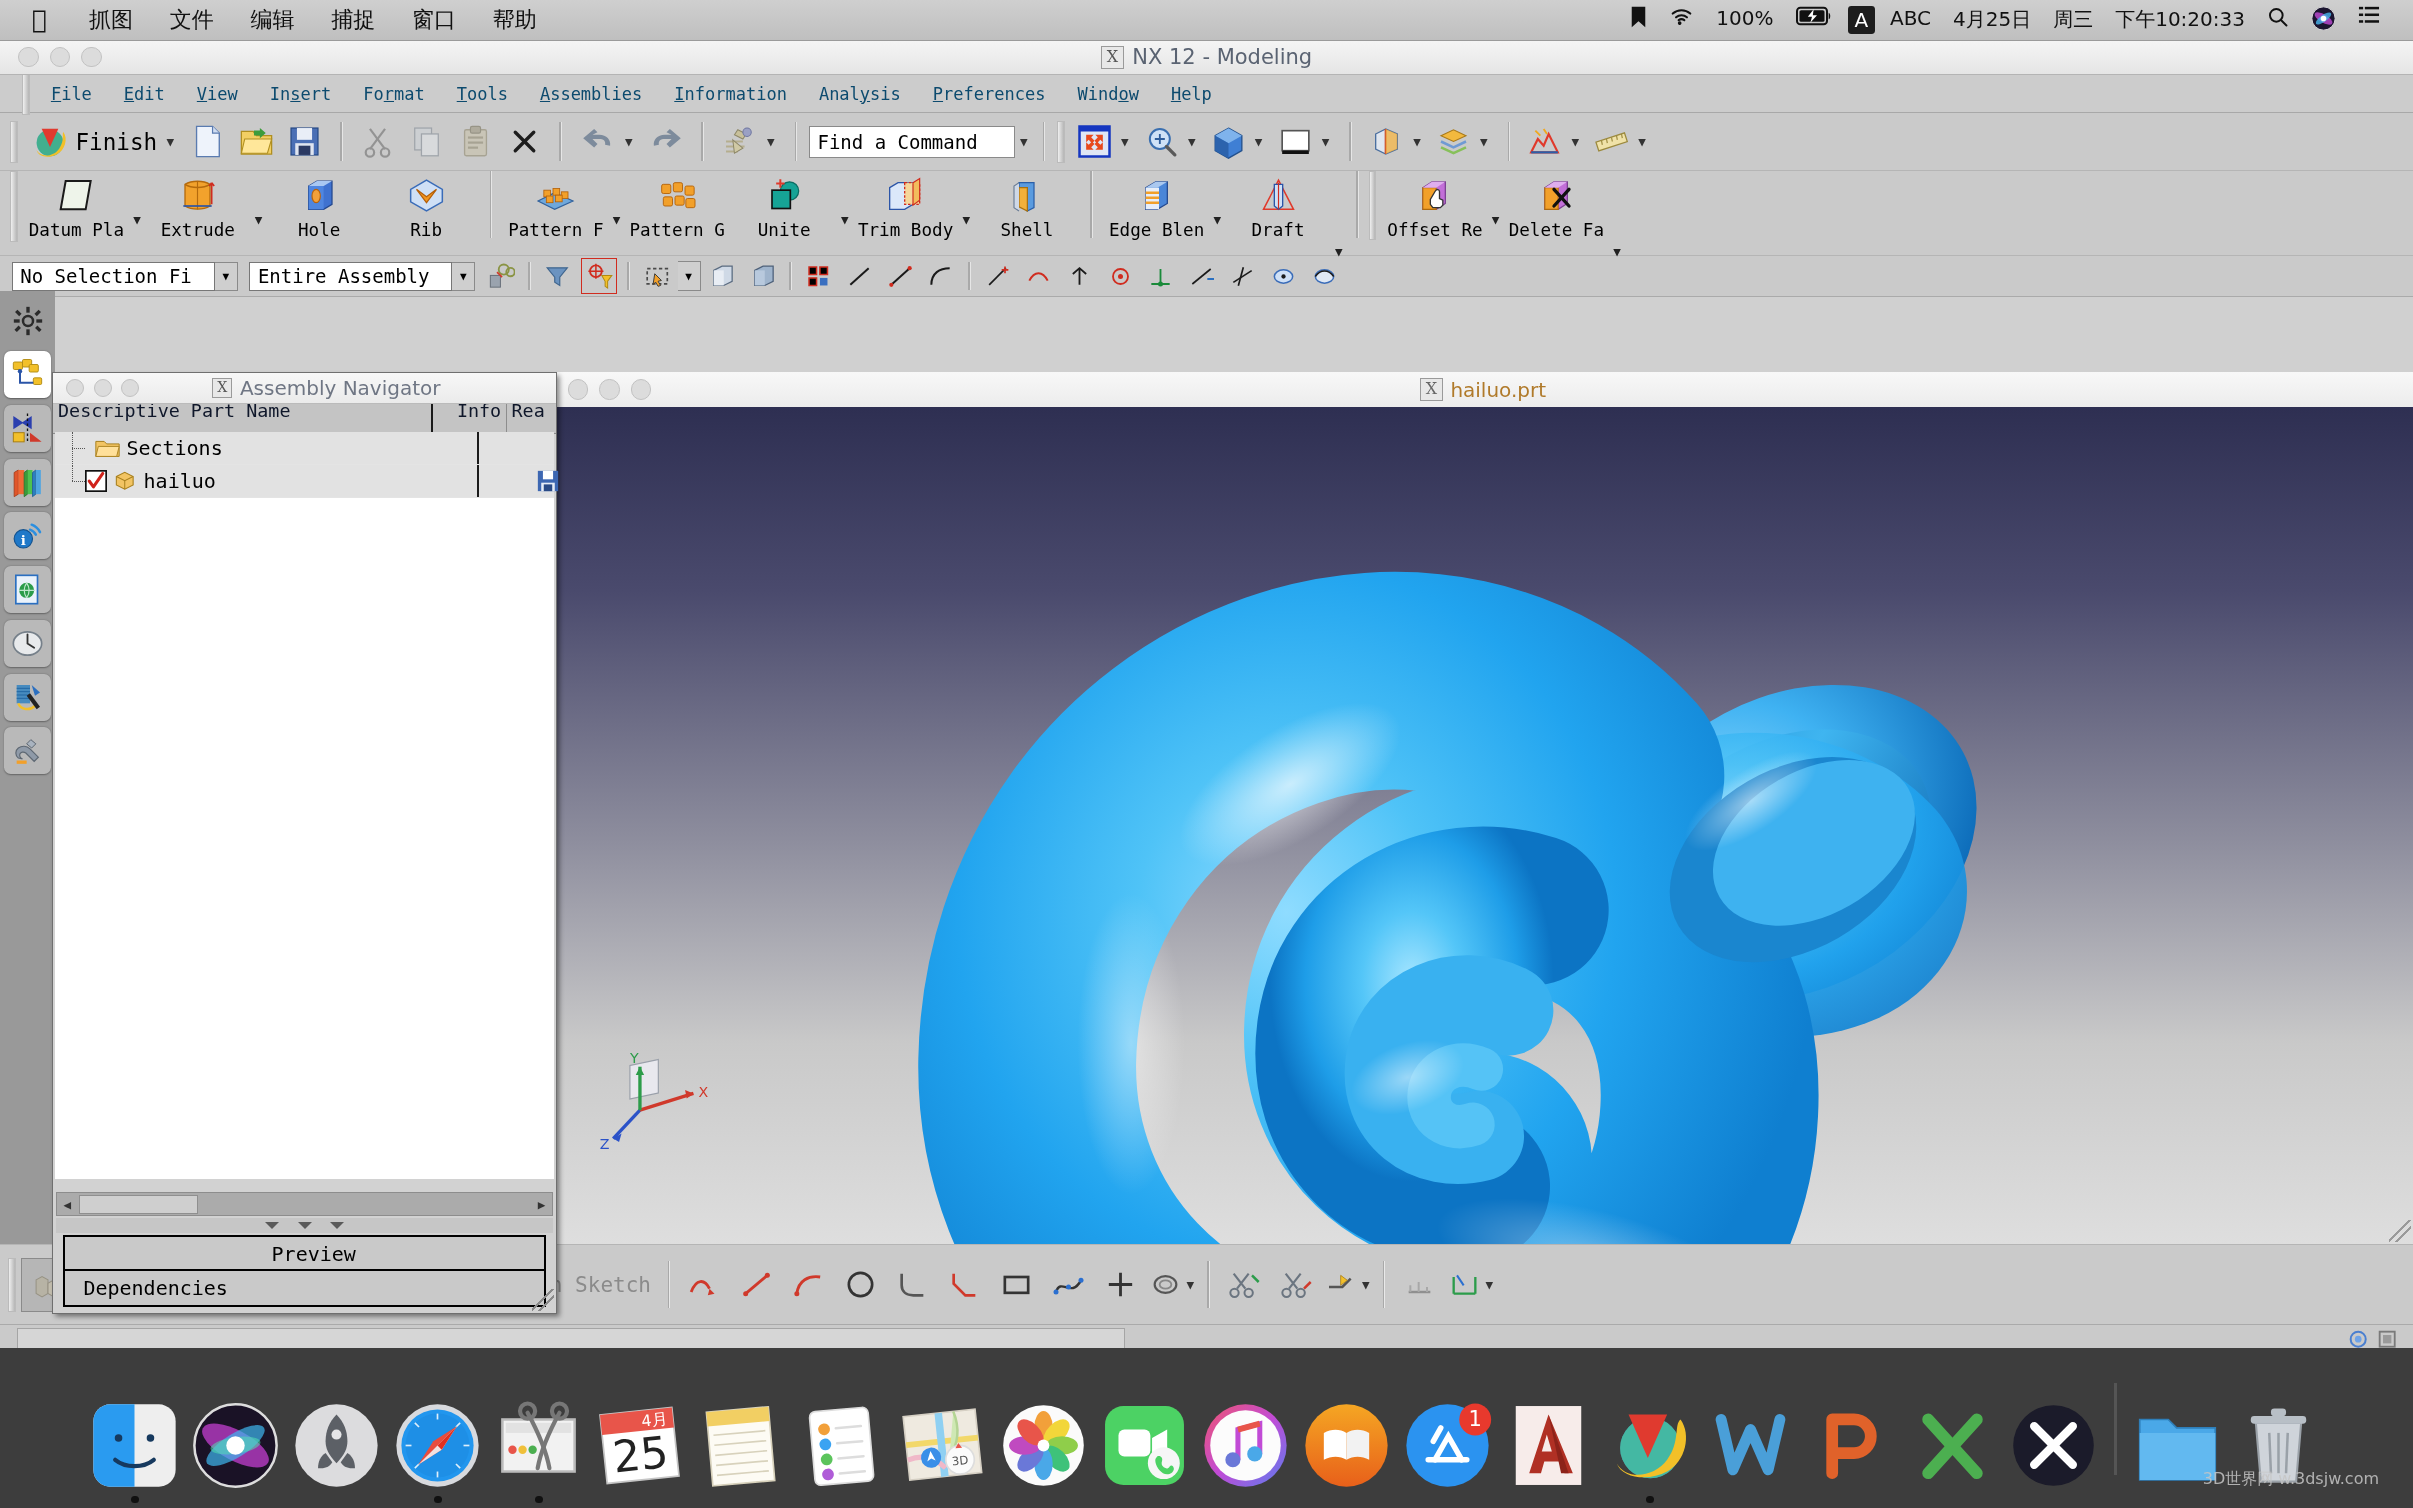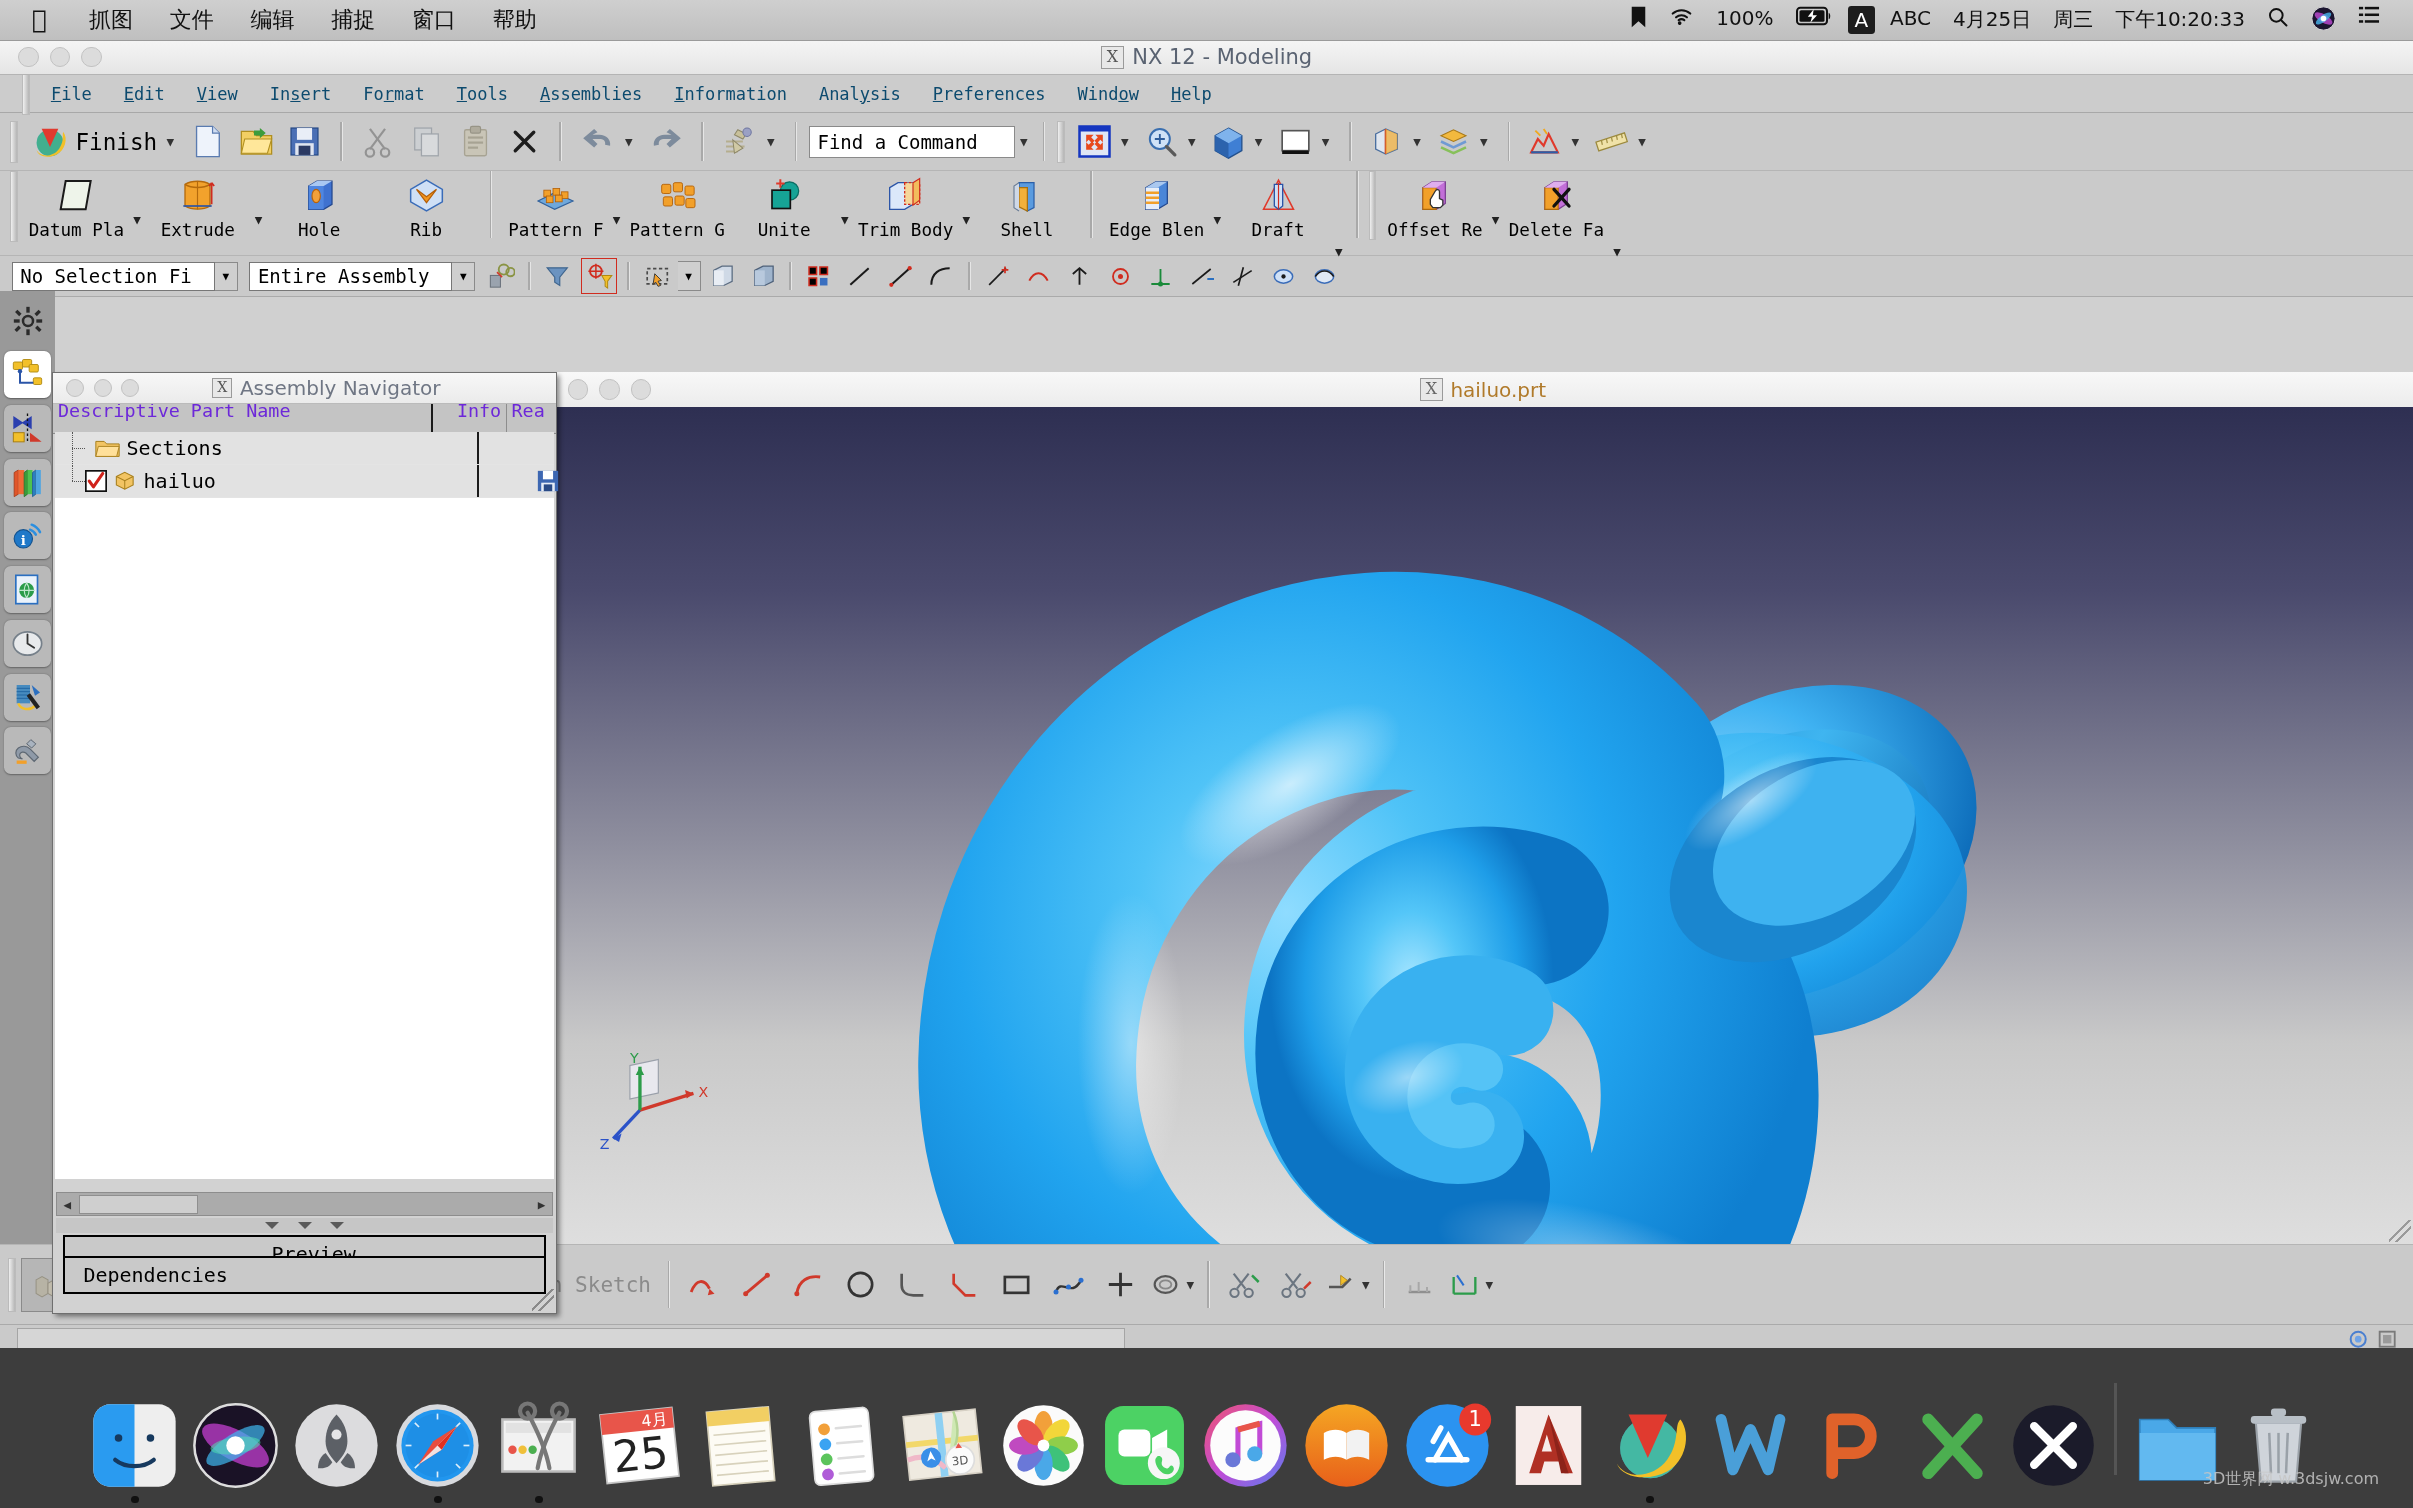--- a/index.html
+++ b/index.html
@@ -82,39 +82,39 @@
   
   #an-panel{position:absolute;left:52px;top:332px;width:503px;height:940px;
      background:#d2d2d2;border:0.8px solid #6f6f6f;box-shadow:2.5px 2.5px 5px rgba(0,0,0,.45);z-index:200;}
   #an-title{height:30px;background:linear-gradient(180deg,#f7f7f7,#ebebeb);border-bottom:0.8px solid #bbb;
      position:relative;display:flex;align-items:center;}
   #an-title .tl-dots{padding-left:13.4px;gap:9.2px;}
   #an-title .tl-dot{width:16px;height:16px;}
   #an-title-text{position:absolute;left:159px;font-family:"DejaVu Sans",sans-serif;font-size:20px;
      color:#6f7684;display:flex;align-items:center;gap:7.5px;}
   #an-header{height:28.5px;background:#c4c4c4;border-bottom:0.8px solid #8d8d8d;display:flex;align-items:center;}
-  #an-header .hcell{font-size:18.4px;color:#6d28d9;padding-left:5px;height:42px;line-height:28.5px;}
+  #an-header .hcell{font-size:18.4px;color:#0f172a;padding-left:5px;height:42px;line-height:28.5px;}
   #an-header .hsep{width:2.5px;height:28.5px;background:#1a1a1a;}
   #an-body{position:absolute;left:1.7px;right:1.7px;top:59px;bottom:134px;background:#fff;}
   .an-row{height:32px;display:flex;align-items:center;position:relative;border-bottom:0.8px solid #e4e4e4;}
   .an-row.sel{background:#e2e2e2;}
   .an-name{font-size:20px;color:#000;display:flex;align-items:center;gap:6.7px;}
   .an-vsep{position:absolute;left:422px;top:0;width:2.5px;height:32px;background:#1a1a1a;}
   .an-col2{position:absolute;left:482px;top:5px;}
   #an-hscroll{position:absolute;left:3.4px;right:3.4px;bottom:97px;height:22px;background:#ababab;
      border:0.8px solid #8d8d8d;display:flex;align-items:center;}
   .sb-arrow{width:20px;height:20px;display:flex;align-items:center;justify-content:center;font-size:12.6px;color:#333;}
   .sb-thumb{width:117px;height:17px;background:#cfcfcf;border:0.8px solid #8f8f8f;margin-left:1.7px;}
   #an-splitter{position:absolute;left:3.4px;right:3.4px;bottom:80px;height:15px;background:#c6c6c6;
      display:flex;align-items:center;justify-content:center;gap:18.4px;}
   .spl-tri{width:0;height:0;border-left:7.5px solid transparent;border-right:7.5px solid transparent;border-top:7.5px solid #5a5a5a;}
   .an-btn{position:absolute;left:10px;right:10px;height:34px;background:#c9c9c9;border:2.5px solid #000;
      display:flex;align-items:center;padding-left:18.4px;font-size:20px;color:#000;}
   #an-preview{bottom:40px;justify-content:center;}
-  #an-depend{bottom:19px;}
+  #an-depend{bottom:6px;}
   #an-resize{position:absolute;right:1.7px;bottom:1.7px;width:22px;height:22px;
      background:linear-gradient(135deg,transparent 45%,#8a8a8a 45%,#8a8a8a 52%,transparent 52%,transparent 62%,#8a8a8a 62%,#8a8a8a 69%,transparent 69%);}
 
   
   #nx-bottombar{position:absolute;left:0;bottom:28.5px;width:2413px;height:80px;background:#cacaca;
      border-top:0.8px solid #b5b5b5;display:flex;align-items:center;padding-left:8.4px;}
   .bb{width:52px;height:52px;display:flex;align-items:center;justify-content:center;}
   .bb-sep{width:1.7px;height:47px;background:#a9a9a9;border-right:0.8px solid #e9e9e9;margin:0 8.4px;}
   #finish-sketch{font-size:21px;color:#8b8b8b;padding:0 8.4px;white-space:nowrap;}
   

